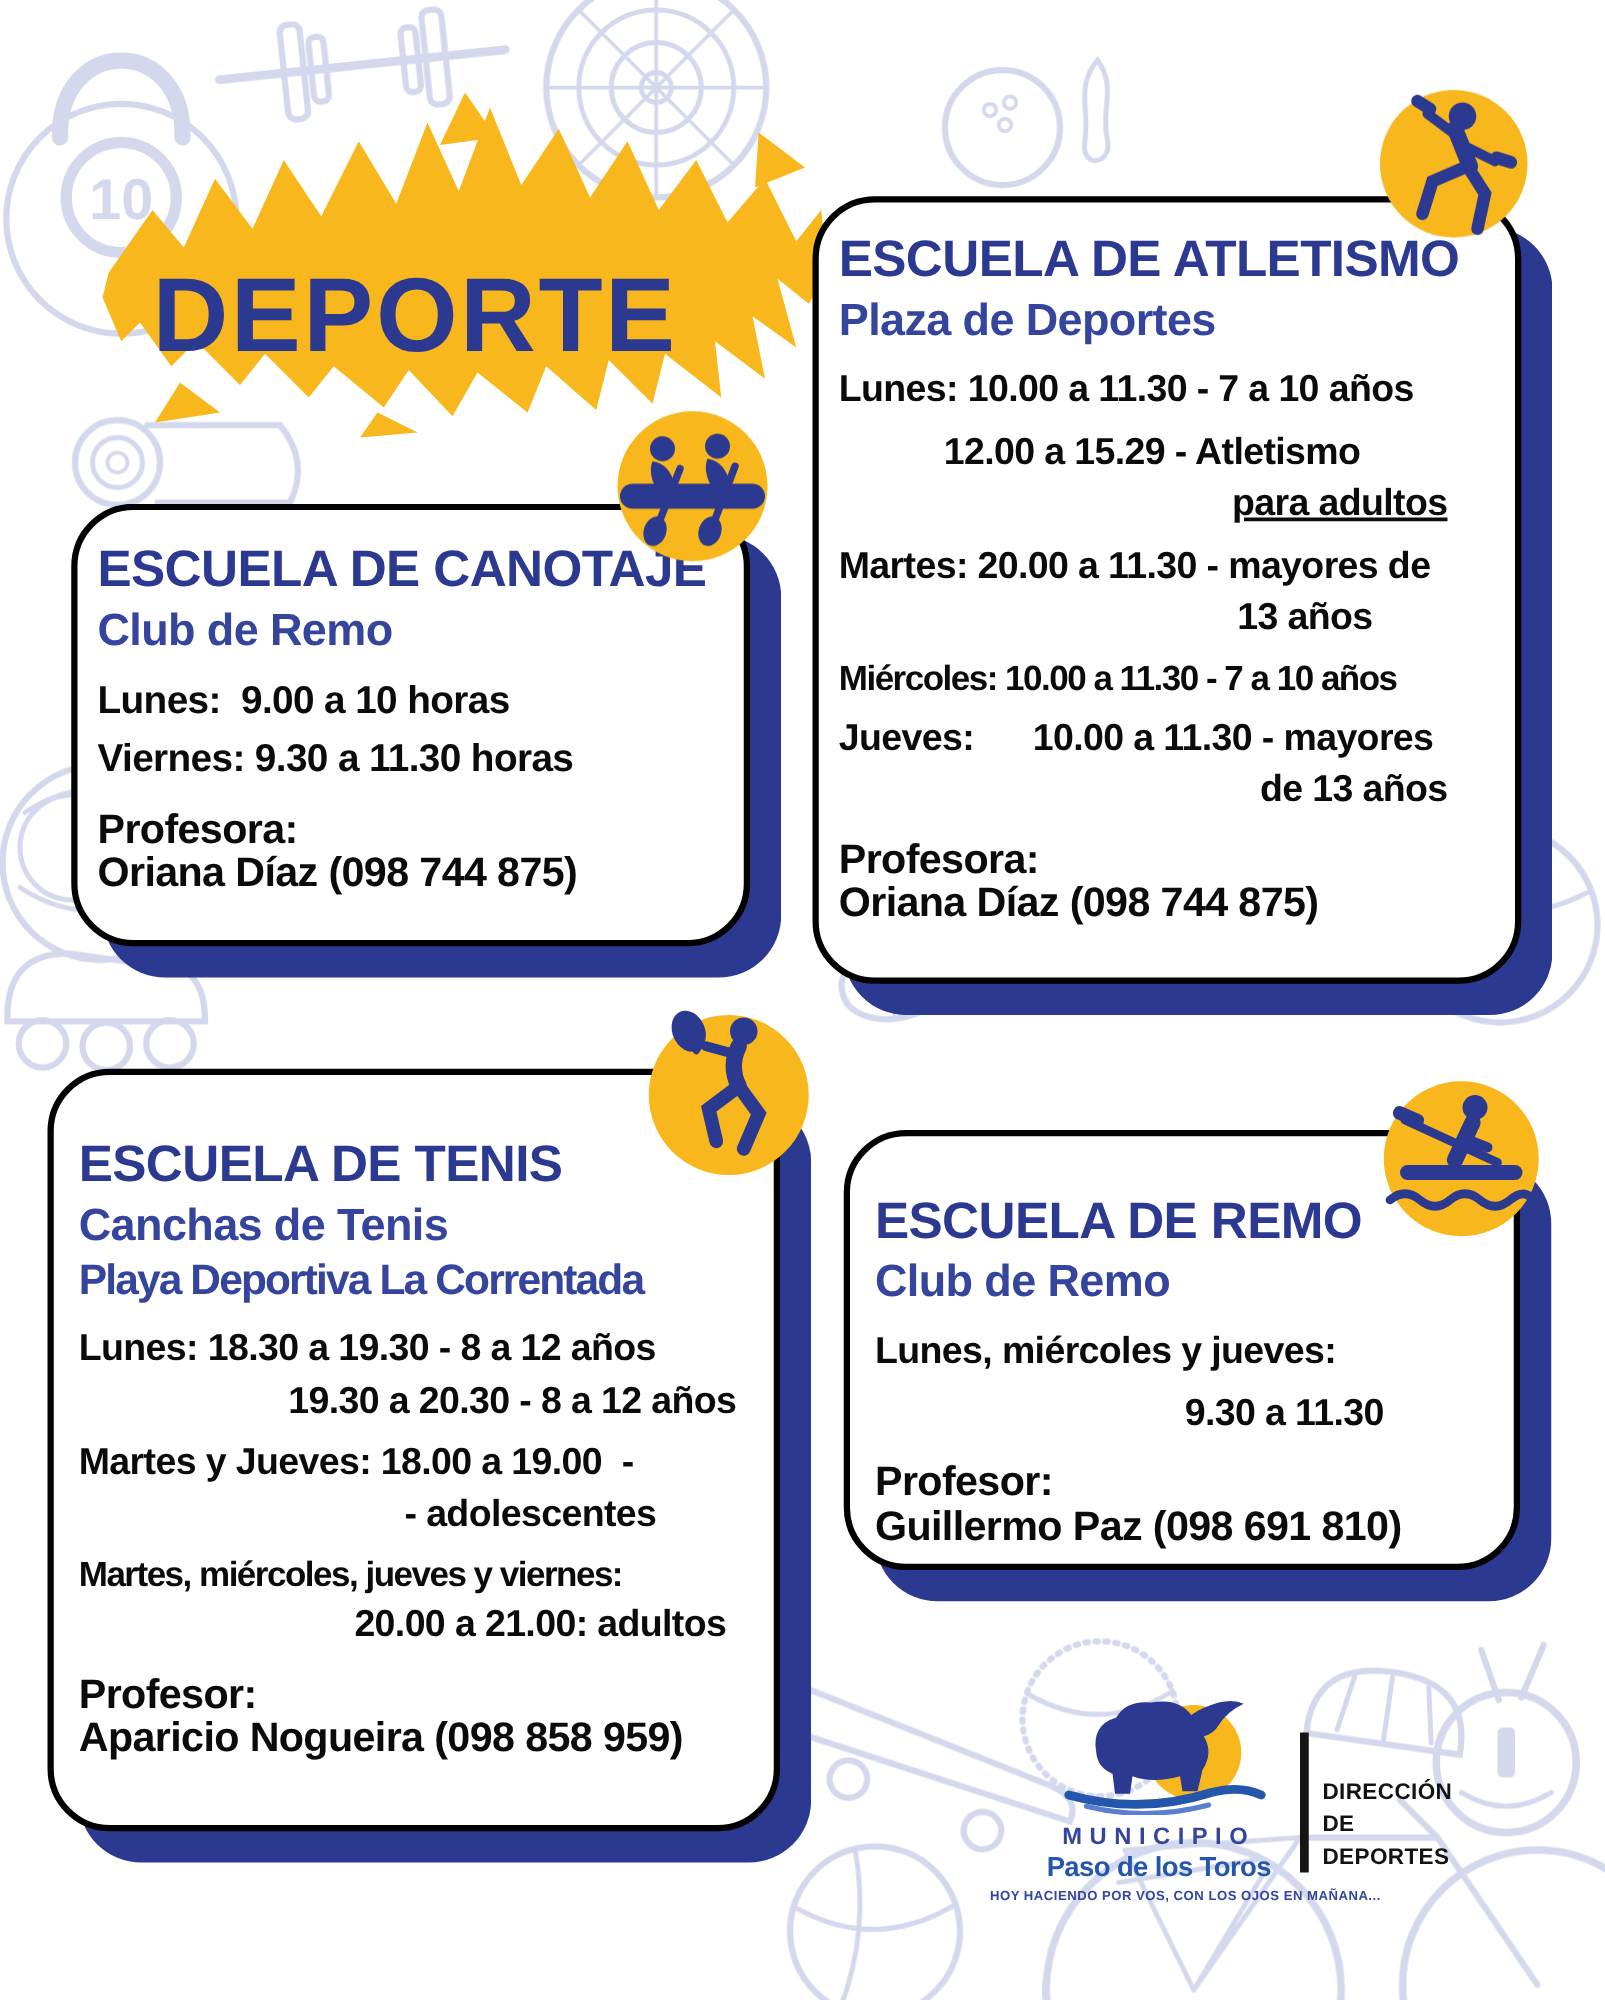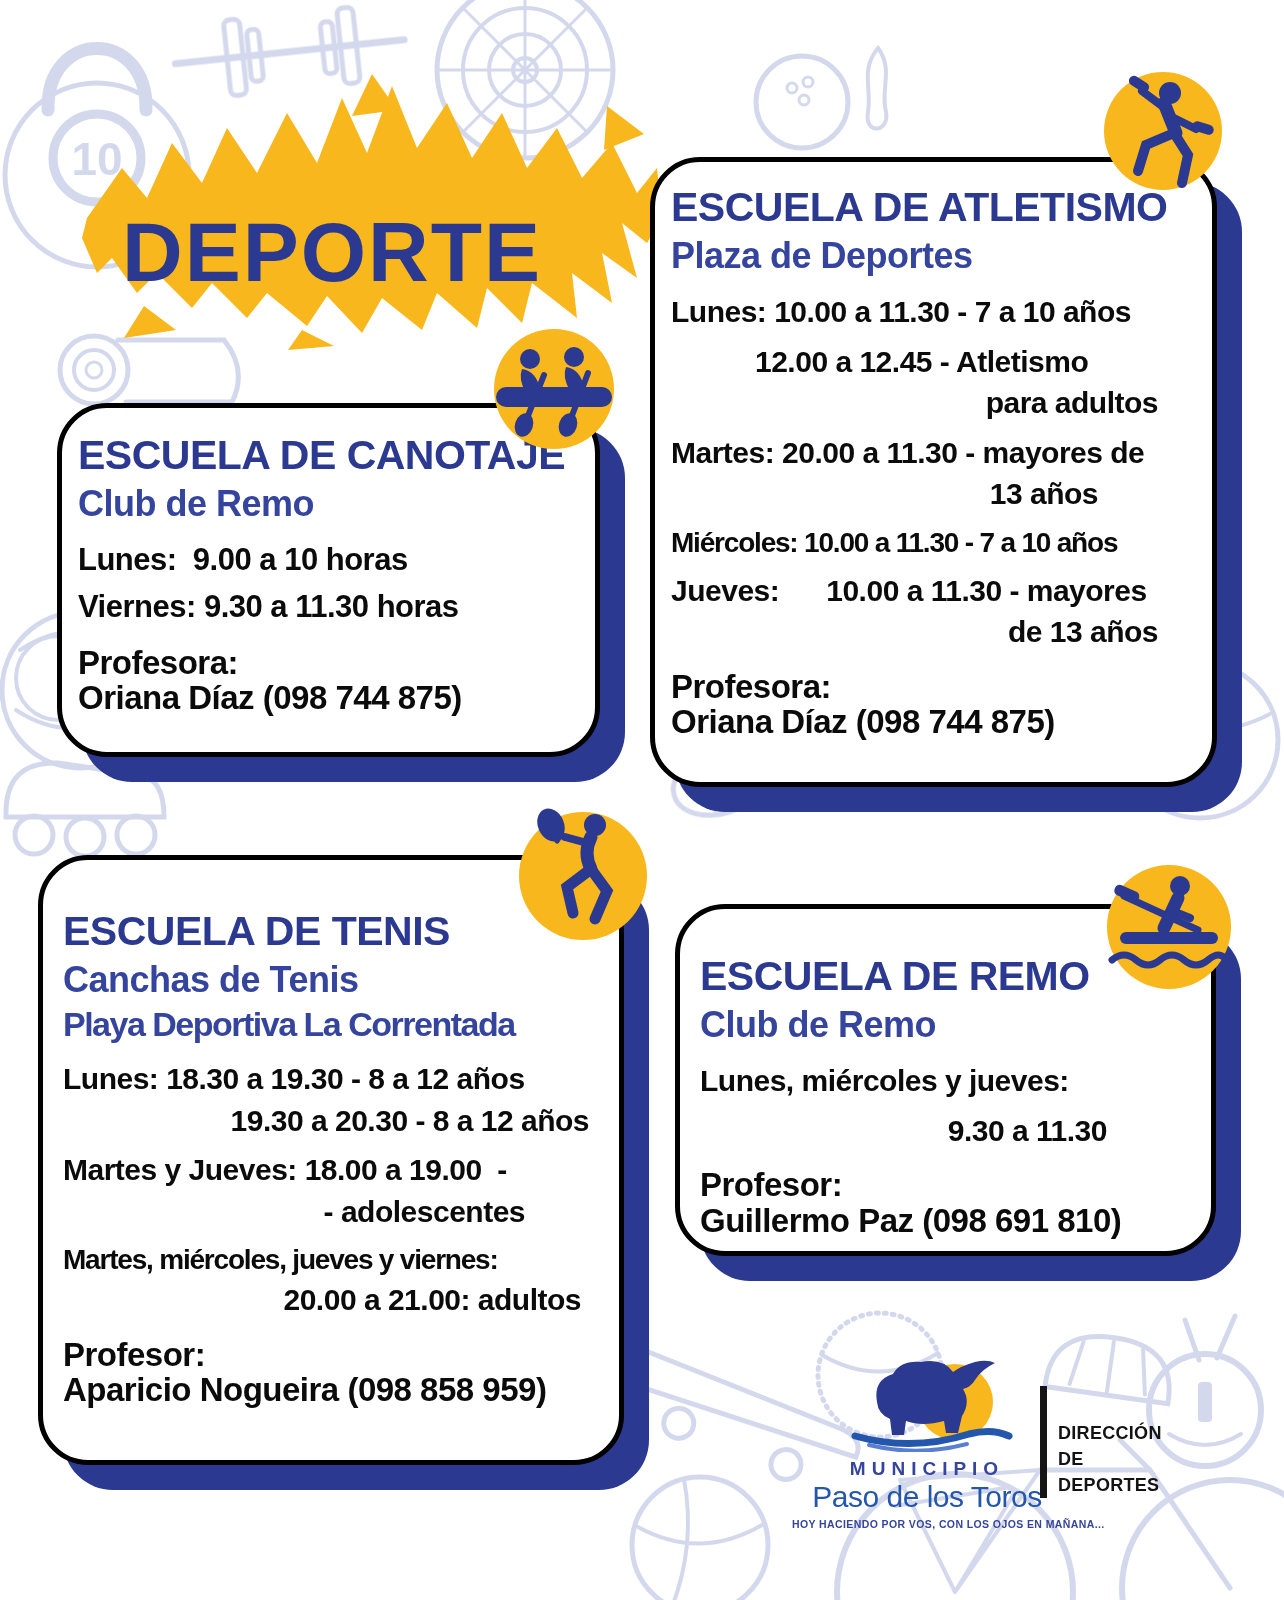--- a/index.html
+++ b/index.html
@@ -33,21 +33,21 @@
   .sched{margin-top:16px;}
   .ln{
     margin:4px 0 0;font-size:30px;font-weight:bold;color:#0b0b0b;
     letter-spacing:-0.5px;white-space:pre-wrap;line-height:1.25;
   }
   #card-canotaje .ln{font-size:31px;margin-top:8px;}
   .ln.right{text-align:right;}
   .ln.tight{font-size:28px;letter-spacing:-1.2px;}
   .ln.mt{margin-top:12px;}
   #card-atletismo .ln.indent{margin-left:84px;}
-  #card-atletismo .ln.pr-adultos{padding-right:40px;}
+  #card-atletismo .ln.pr-adultos{padding-right:40px;text-decoration:underline;}
   #card-atletismo .ln.pr-13{padding-right:100px;}
   #card-atletismo .ln.pr-de13{padding-right:40px;}
   #card-tenis .ln.pr-sm{padding-right:16px;}
   #card-tenis .ln.pr-adol{padding-right:80px;}
   #card-tenis .ln.pr-adult{padding-right:24px;}
   #card-remo .ln.pr-930{padding-right:90px;}
   .teacher{margin-top:18px;}
   .teacher p{margin:0;font-size:33px;font-weight:bold;color:#0b0b0b;letter-spacing:-0.5px;line-height:1.08;}
   
   .badge{
@@ -56,21 +56,21 @@
   }
   #card-atletismo .badge{width:118px;height:118px;top:-90px;right:-10px;}
   #card-canotaje .badge{width:120px;height:120px;top:-79px;right:-19px;}
   #card-tenis .badge{width:128px;height:128px;top:-48px;right:-28px;}
   #card-remo .badge{width:124px;height:124px;top:-44px;right:-20px;}
   .badge svg{overflow:visible;}
   
   #footer{position:absolute;left:792px;top:1340px;z-index:5;}
   #logo-block{width:270px;text-align:center;}
   #municipio-label{margin:2px 0 0;font-size:19px;font-weight:bold;letter-spacing:6px;color:#35459E;}
-  #municipio-name{margin:0;font-size:30px;font-weight:normal;color:#2456AC;letter-spacing:-0.5px;}
+  #municipio-name{margin:0;font-size:22px;font-weight:bold;color:#2456AC;letter-spacing:-0.5px;}
   #tagline{margin:4px 0 0;font-size:10.5px;font-weight:bold;color:#35459E;letter-spacing:0.4px;white-space:nowrap;}
   #divider-bar{position:absolute;left:248px;top:46px;width:7px;height:112px;background:#151515;}
   #direction{position:absolute;left:266px;top:80px;}
   #direction p{margin:0;font-size:18px;font-weight:bold;color:#131313;line-height:26px;letter-spacing:0.3px;}
 </style>
 </head>
 <body>
 
 <svg id="bg" width="1284" height="1600" viewBox="0 0 1284 1600">
   <g stroke="#C9CFE8" fill="none" stroke-linecap="round" opacity="0.8">
@@ -226,21 +226,21 @@
         <rect x="84" y="52" width="22" height="10" rx="5" stroke="none" transform="rotate(18 95 57)"></rect>
         <path d="M66,62 L38,74 L30,100" stroke-width="10" fill="none"></path>
         <path d="M66,62 L80,84 L74,112" stroke-width="10" fill="none"></path>
       </g>
     </svg>
   </div>
   <h2>ESCUELA DE ATLETISMO</h2>
   <h3>Plaza de Deportes</h3>
   <div class="sched">
     <p class="ln">Lunes: 10.00 a 11.30 - 7 a 10 años</p>
-    <p class="ln indent mt">12.00 a 12.45 - Atletismo</p>
+    <p class="ln indent mt">12.00 a 15.29 - Atletismo</p>
     <p class="ln right pr-adultos">para adultos</p>
     <p class="ln mt">Martes: 20.00 a 11.30 - mayores de</p>
     <p class="ln right pr-13">13 años</p>
     <p class="ln tight mt">Miércoles: 10.00 a 11.30 - 7 a 10 años</p>
     <p class="ln mt">Jueves:      10.00 a 11.30 - mayores</p>
     <p class="ln right pr-de13">de 13 años</p>
   </div>
   <div class="teacher">
     <p>Profesora:</p>
     <p>Oriana Díaz (098 744 875)</p>

